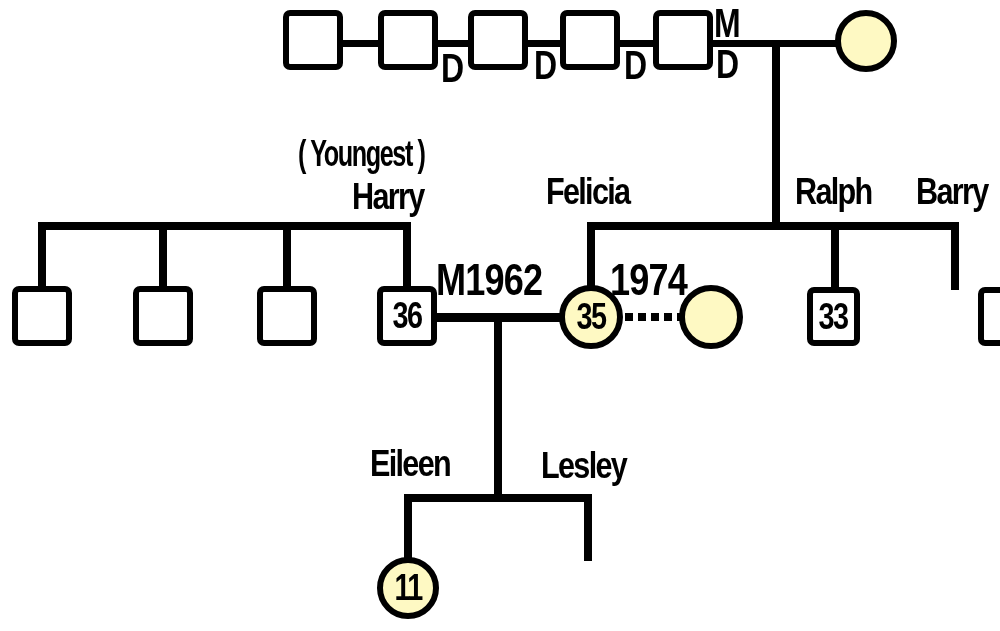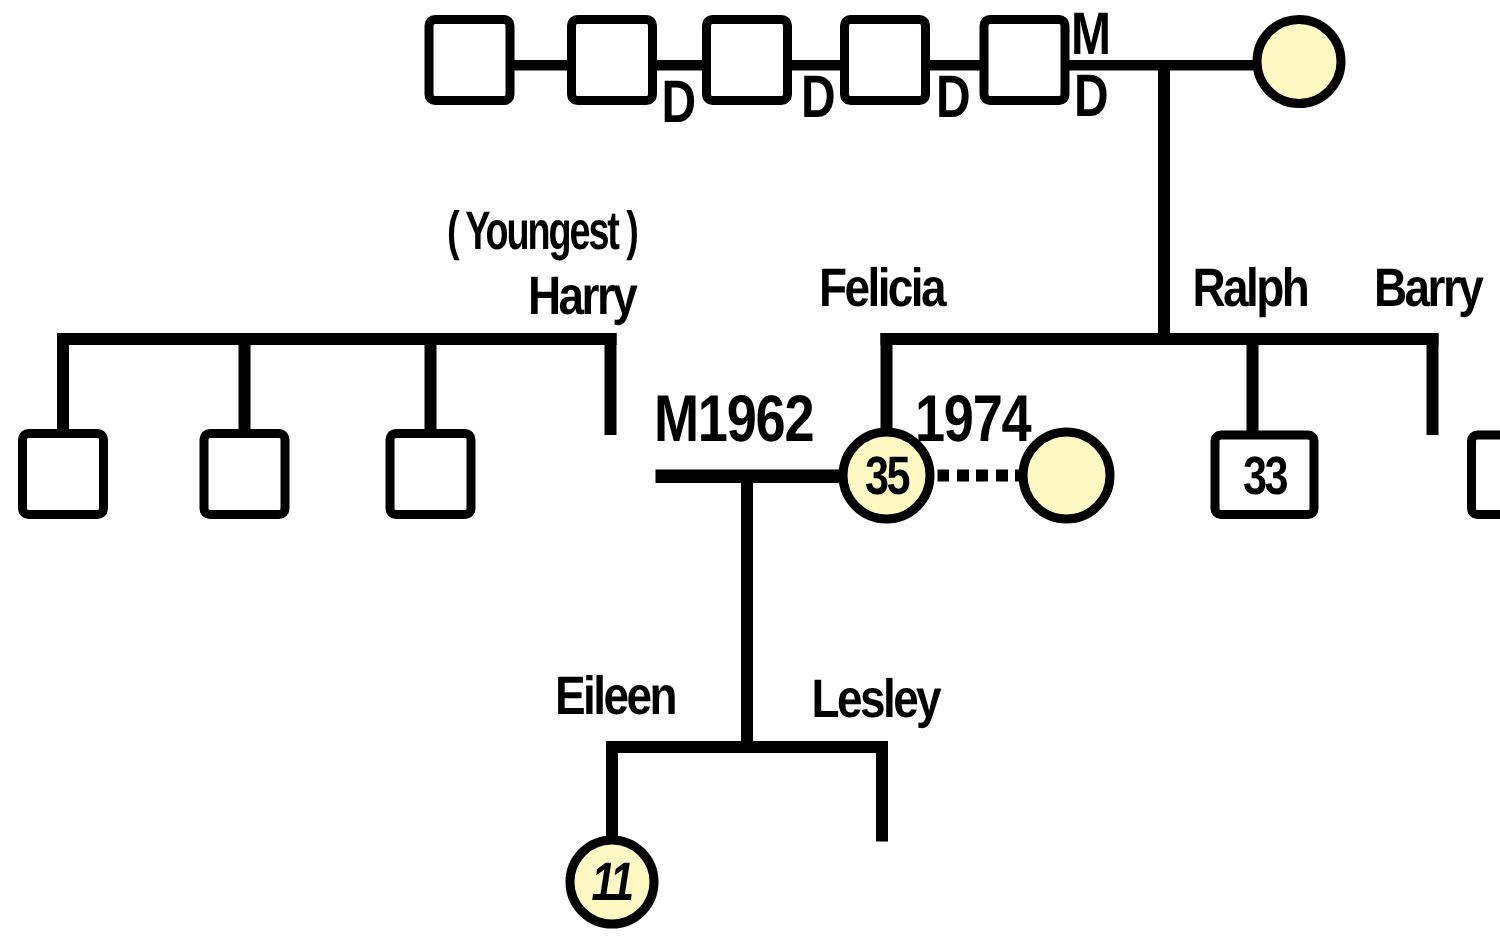--- a/index.html
+++ b/index.html
@@ -57,54 +57,57 @@
 
   <div class="hline" style="left:38px;top:222px;width:373px;height:8px;"></div>
   <div class="vline" style="left:38px;top:222px;width:8px;height:68px;"></div>
   <div class="vline" style="left:159px;top:222px;width:8px;height:68px;"></div>
   <div class="vline" style="left:283px;top:222px;width:8px;height:68px;"></div>
   <div class="vline" style="left:403px;top:222px;width:8px;height:68px;"></div>
 
   <div class="sq" style="left:12px;top:286px;width:60px;height:60px;"></div>
   <div class="sq" style="left:133px;top:286px;width:60px;height:60px;"></div>
   <div class="sq" style="left:257px;top:286px;width:60px;height:60px;"></div>
+  <div class="sq person" style="left:377px;top:286px;width:60px;height:60px;">
+    <span class="age">36</span>
+  </div>
 
   <div class="lbl note" style="left:298px;top:136px;">( Youngest )</div>
   <div class="lbl" style="left:352px;top:179px;">Harry</div>
 
   <div class="hline" style="left:437px;top:313px;width:124px;height:9px;"></div>
   <div class="vline" style="left:494px;top:318px;width:8px;height:184px;"></div>
   <div class="lbl year" style="left:436px;top:258px;">M1962</div>
 
   <div class="hline" style="left:587px;top:222px;width:372px;height:8px;"></div>
   <div class="vline" style="left:587px;top:222px;width:8px;height:66px;"></div>
   <div class="vline" style="left:831px;top:222px;width:8px;height:68px;"></div>
   <div class="vline" style="left:951px;top:222px;width:8px;height:68px;"></div>
 
   <div class="circ person" style="left:559px;top:285px;width:64px;height:64px;">
     <span class="age">35</span>
   </div>
   <div class="dots" style="left:625px;top:313px;width:55px;height:8px;"></div>
   <div class="circ" style="left:679px;top:285px;width:64px;height:64px;"></div>
-  <div class="sq person" style="left:807px;top:287px;width:72px;height:59px;align-items:center;">
+  <div class="sq person" style="left:807px;top:287px;width:53px;height:59px;align-items:center;">
     <span class="age">33</span>
   </div>
   <div class="sq person" style="left:978px;top:287px;width:60px;height:59px;justify-content:flex-end;">
     <span class="age">30</span>
   </div>
 
   <div class="lbl" style="left:546px;top:174px;">Felicia</div>
   <div class="lbl" style="left:795px;top:174px;">Ralph</div>
   <div class="lbl" style="left:916px;top:174px;">Barry</div>
   <div class="lbl year" style="left:610px;top:258px;">1974</div>
 
   <div class="hline" style="left:404px;top:494px;width:188px;height:8px;"></div>
   <div class="vline" style="left:404px;top:494px;width:8px;height:66px;"></div>
   <div class="vline" style="left:584px;top:494px;width:8px;height:67px;"></div>
 
-  <div class="circ person" style="left:377px;top:557px;width:62px;height:62px;font-style:italic;">
+  <div class="circ person" style="left:377px;top:557px;width:62px;height:62px;">
     <span class="age">11</span>
   </div>
 
   <div class="lbl" style="left:370px;top:446px;">Eileen</div>
   <div class="lbl" style="left:541px;top:448px;">Lesley</div>
 
 </div>
 
 </body></html>

